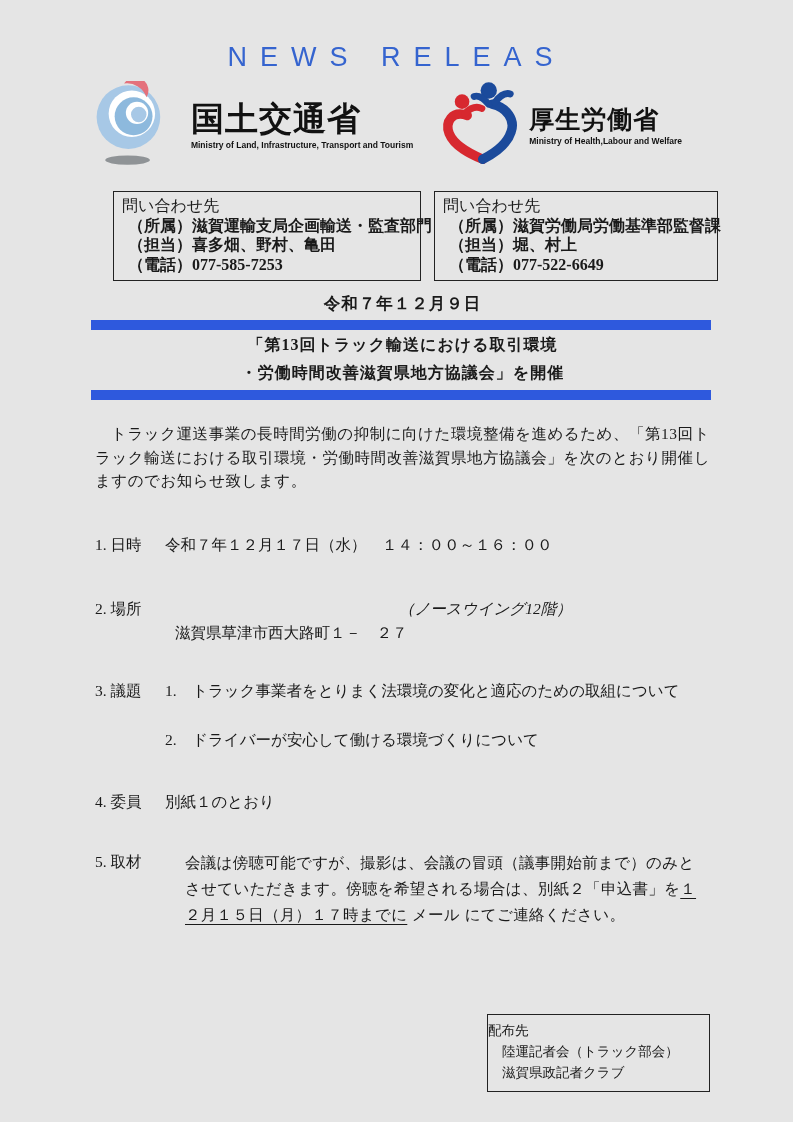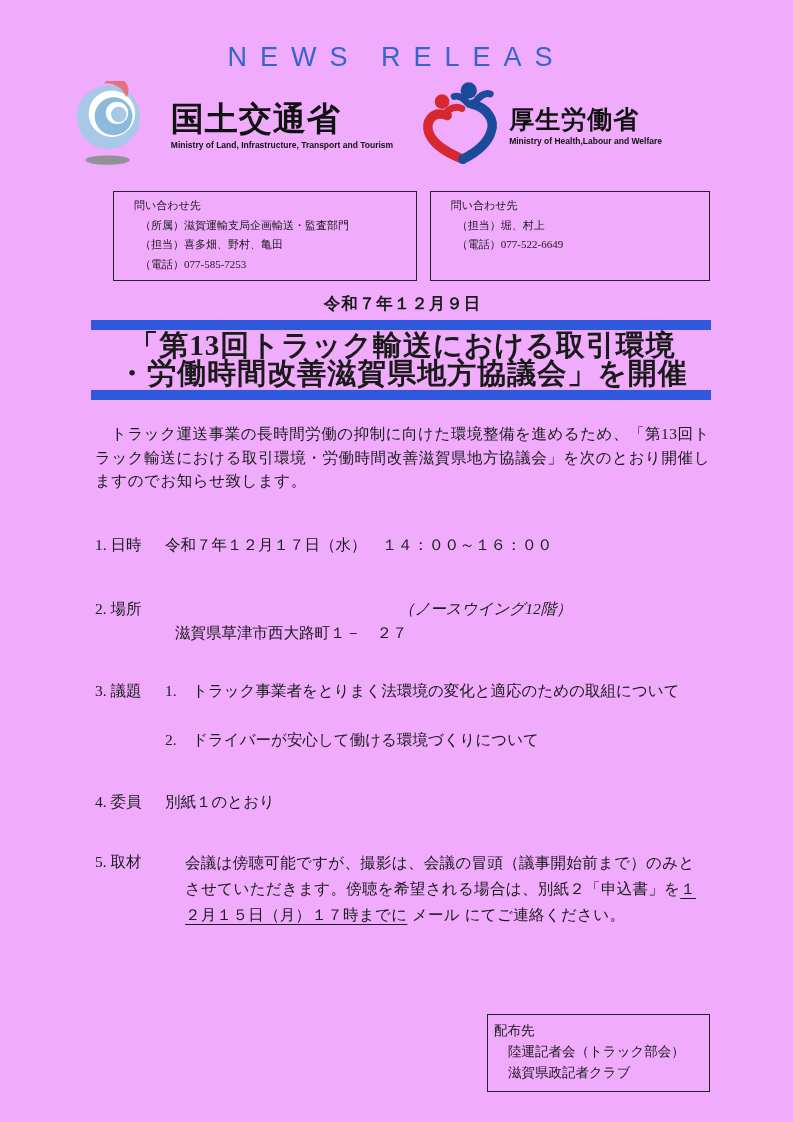--- a/index.html
+++ b/index.html
@@ -1,40 +1,40 @@
 <!DOCTYPE html>
 <html lang="ja"><head>
 <meta charset="utf-8">
 <style>
   html,body{margin:0;padding:0;background:#ffffff;}
   .page{
     position:relative;
     width:793px;height:1122px;
     margin:0 auto;
-    background:#f0abfc;
+    background:#e5e5e5;
     font-family:"Liberation Serif","DejaVu Serif",serif;
     color:#1a1a1a;
     overflow:hidden;
     box-sizing:border-box;
     padding:42px 83px 0 95px;
   }
   
   .news-release{
     text-align:center;
     font-family:"Liberation Sans","DejaVu Sans",sans-serif;
     font-size:27px;
     font-weight:500;
     letter-spacing:13px;
     color:#3564cf;
     margin-left:-12px;
   }
   .logos-row{
     display:flex;
     align-items:flex-start;
-    justify-content:flex-end;
+    justify-content:center;
     margin-top:8px;
     padding-right:48px;
     gap:24px;
   }
   .logo-group{display:flex;align-items:center;}
   .logo-group .svgbox{flex:0 0 auto;}
   .ministry-text{margin-left:4px;}
   .ministry-name{
     font-family:"Liberation Sans","DejaVu Sans",sans-serif;
     font-weight:bold;color:#111;line-height:1.05;
@@ -44,45 +44,45 @@
   .ministry-english{
     font-family:"Liberation Sans","DejaVu Sans",sans-serif;
     font-weight:bold;color:#111;
     font-size:8.5px;margin-top:3px;white-space:nowrap;
   }
   
   .contacts-row{display:flex;margin-top:20px;}
   .contact-box{
     border:1.6px solid #222;
     box-sizing:border-box;
-    padding:4px 8px 6px 20px;
-    font-size:11px;
+    padding:4px 8px 6px 8px;
+    font-size:16px;
     line-height:19.5px;
   }
   .contact-box.left{width:308px;margin-left:18px;}
   .contact-box.right{width:284px;margin-left:13px;}
-  .contact-line{padding-left:6px;white-space:nowrap;}
+  .contact-line{padding-left:6px;white-space:nowrap;font-weight:bold;}
   
   .date-line{
     text-align:center;
     font-family:"Liberation Sans","DejaVu Sans",sans-serif;
     font-weight:bold;font-size:16.5px;
     letter-spacing:1px;
     margin-top:12px;
   }
   .blue-bar{
     height:10px;background:#2e59dd;
     margin-left:-4px;margin-right:-1px;
   }
   .bar-top{margin-top:5px;}
   .bar-bottom{margin-top:3px;}
   .doc-title{
     text-align:center;
     font-weight:bold;
-    font-size:29px;
+    font-size:16px;
     line-height:28px;
     letter-spacing:1px;
     margin-top:1px;
   }
   
   .intro{
     margin-top:22px;
     font-size:15.5px;
     line-height:23.5px;
     letter-spacing:0.5px;
@@ -108,21 +108,21 @@
   .gothic{font-family:"Liberation Sans","DejaVu Sans",sans-serif;}
   
   .dist-row{
     display:flex;justify-content:flex-end;
     margin-top:86px;
   }
   .dist-box{
     border:1.6px solid #222;
     box-sizing:border-box;
     min-width:223px;
-    padding:5px 10px 8px 6px;
+    padding:5px 10px 8px 0;
     font-size:13.5px;
     line-height:21px;
   }
   .dist-line{padding-left:14px;white-space:nowrap;}
 </style>
 </head>
 <body>
 
 <div class="page">
 
@@ -170,20 +170,21 @@
 
   <div class="contacts-row">
     <div class="contact-box left">
       <div>問い合わせ先</div>
       <div class="contact-line">（所属）滋賀運輸支局企画輸送・監査部門</div>
       <div class="contact-line">（担当）喜多畑、野村、亀田</div>
       <div class="contact-line">（電話）077-585-7253</div>
     </div>
     <div class="contact-box right">
       <div>問い合わせ先</div>
+      <div class="contact-line">（所属）滋賀労働局労働基準部監督課</div>
       <div class="contact-line">（担当）堀、村上</div>
       <div class="contact-line">（電話）077-522-6649</div>
     </div>
   </div>
 
   <div class="date-line">令和７年１２月９日</div>
 
   <div class="blue-bar bar-top"></div>
   <div class="doc-title">
     <div>「第13回トラック輸送における取引環境</div>

